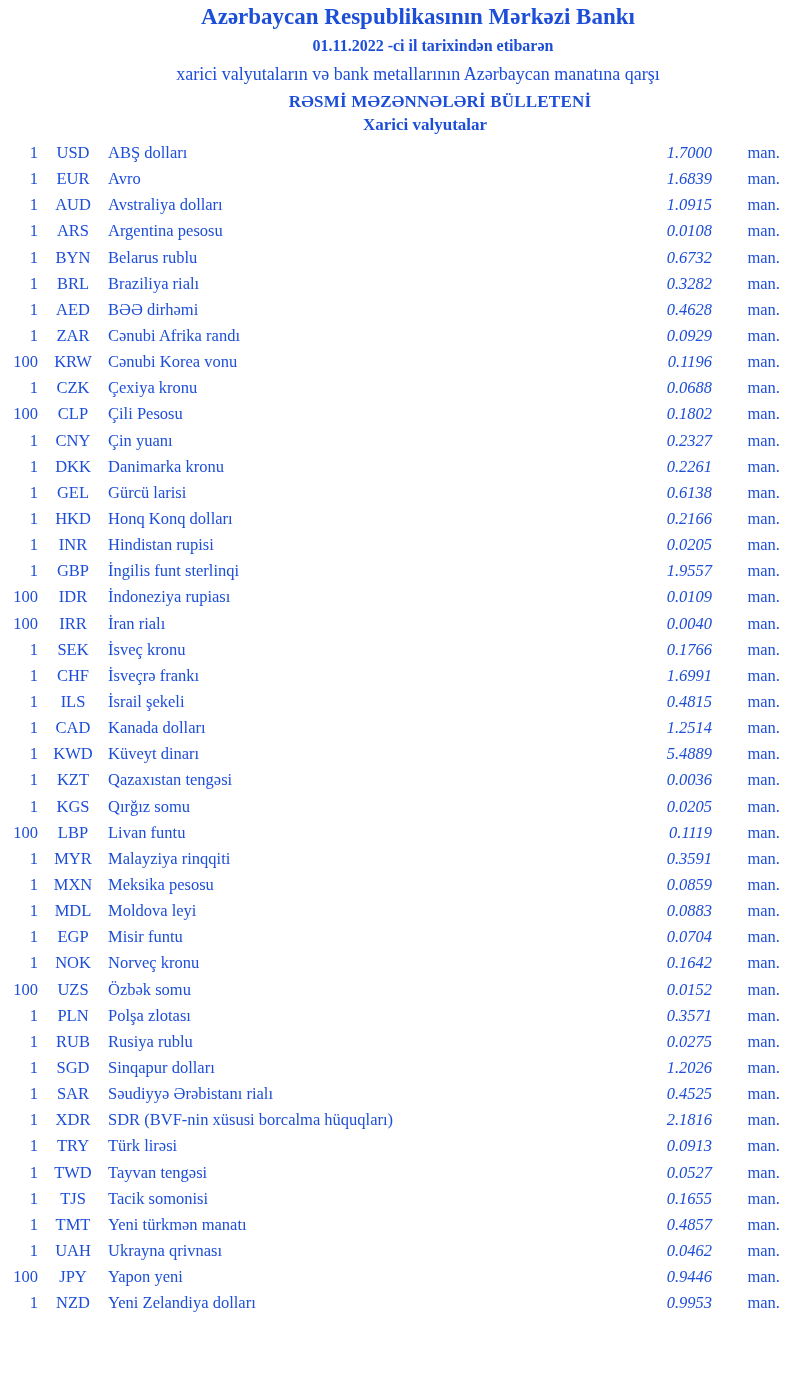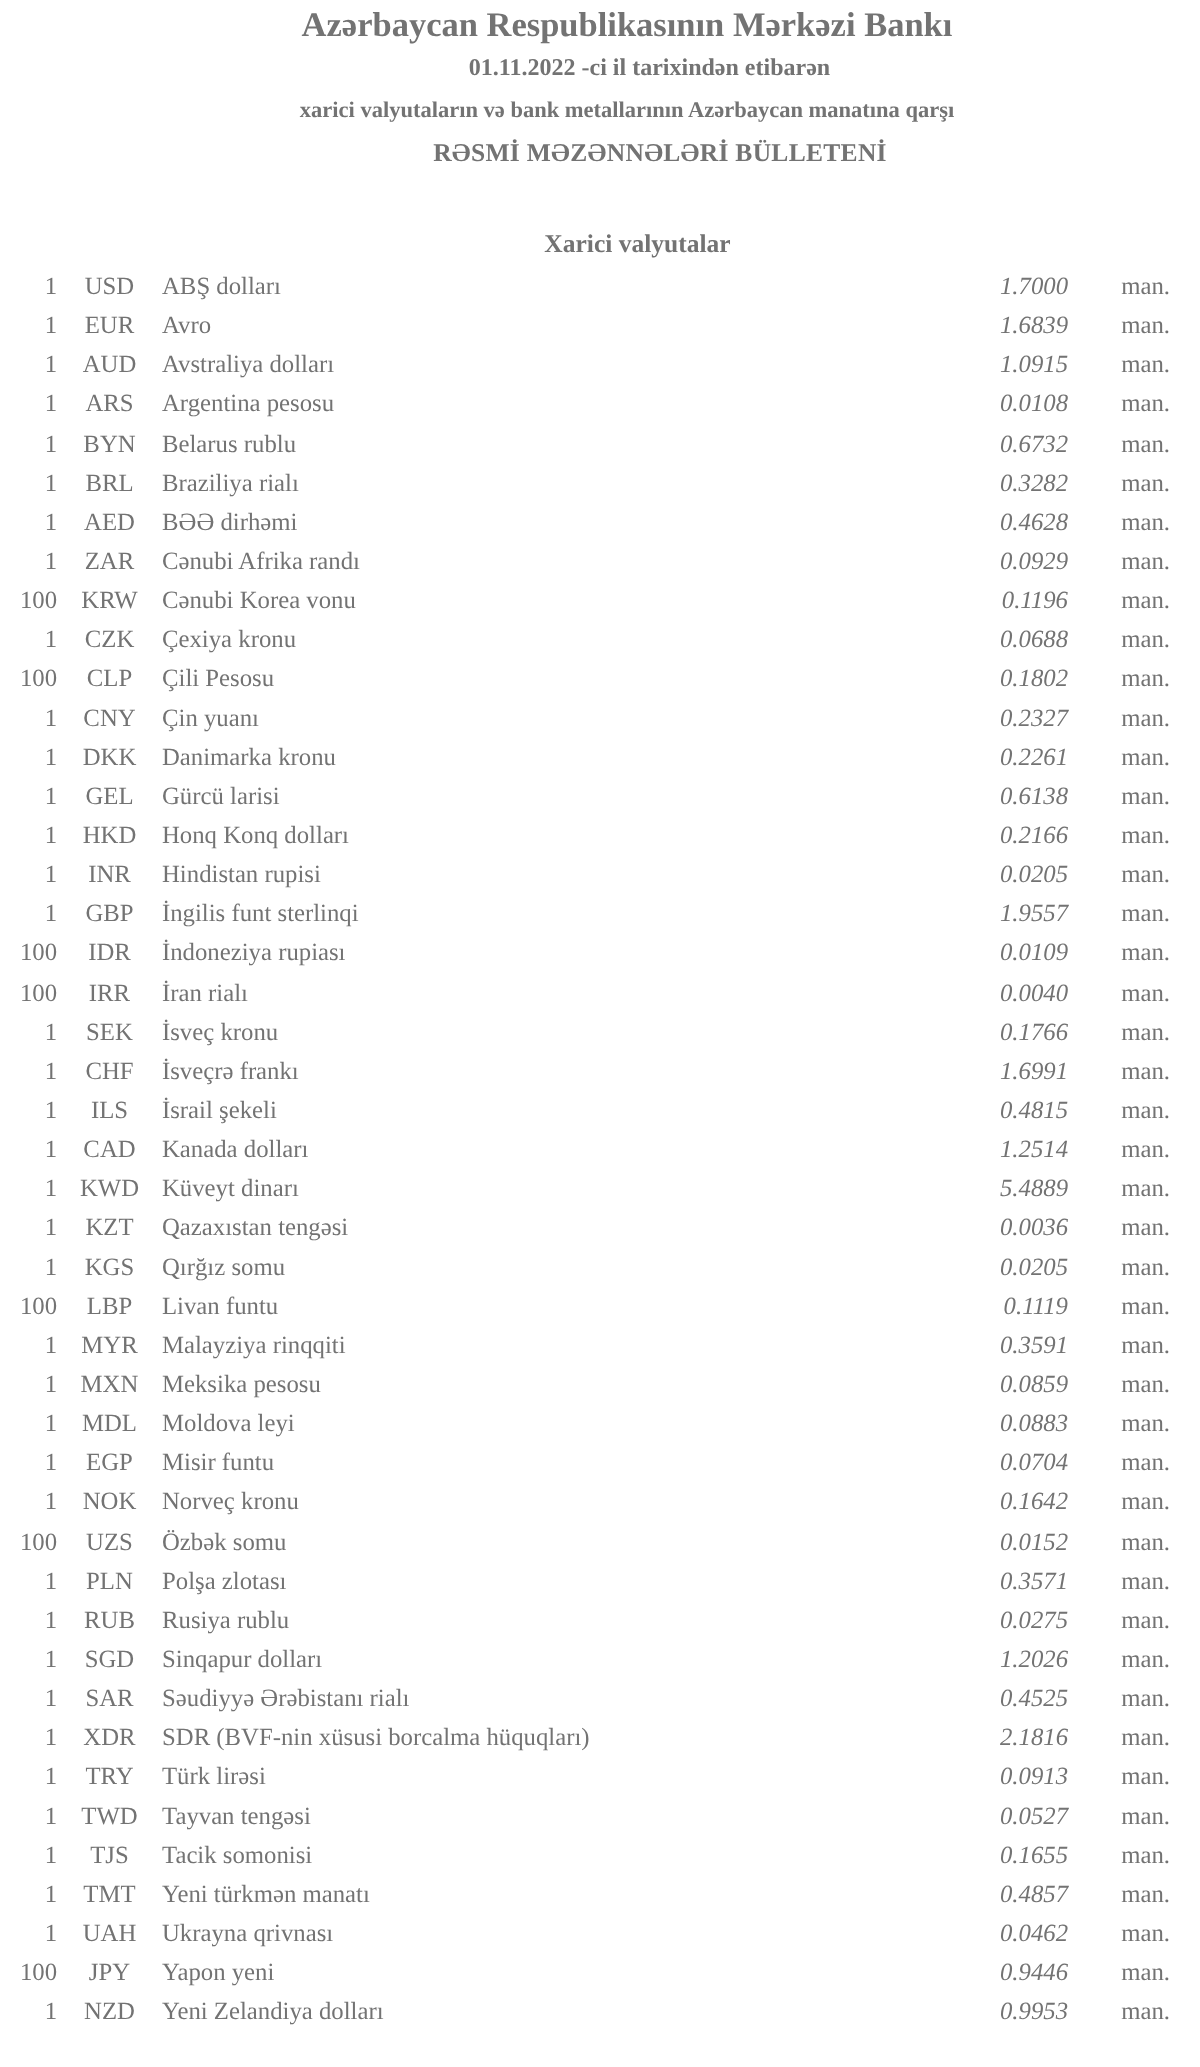--- a/index.html
+++ b/index.html
@@ -6,21 +6,21 @@
   html, body {
     margin: 0; padding: 0;
     background: #ffffff;
   }
   .page {
     position: relative;
     width: 800px;
     height: 1378px;
     background: #ffffff;
     font-family: "Liberation Serif", "DejaVu Serif", serif;
-    color: #737373;
+    color: #1d4ed8;
     overflow: hidden;
   }
   .header {
     width: 766px;
     margin-left: 35px;
     text-align: center;
   }
   .title {
     font-size: 23px;
     font-weight: 700;
@@ -28,35 +28,34 @@
     padding-top: 2px;
   }
   .date-line {
     font-size: 16px;
     font-weight: 700;
     line-height: 28px;
     padding-left: 30px;
     text-align: center;
   }
   .subtitle {
-    font-size: 15px;
-    font-weight: 700;
+    font-size: 18px;
+    font-weight: 400;
     line-height: 29px;
   }
   .bulletin-title {
     font-size: 17px;
     font-weight: 700;
     line-height: 25px;
     padding-left: 44px;
     letter-spacing: 0.2px;
   }
   .section-title {
     width: 766px;
     margin-left: 35px;
-    margin-top: 38px;
     text-align: center;
     font-size: 17px;
     font-weight: 700;
     line-height: 22px;
     padding-left: 14px;
   }
   table.rates {
     border-collapse: collapse;
     table-layout: fixed;
     width: 780px;

